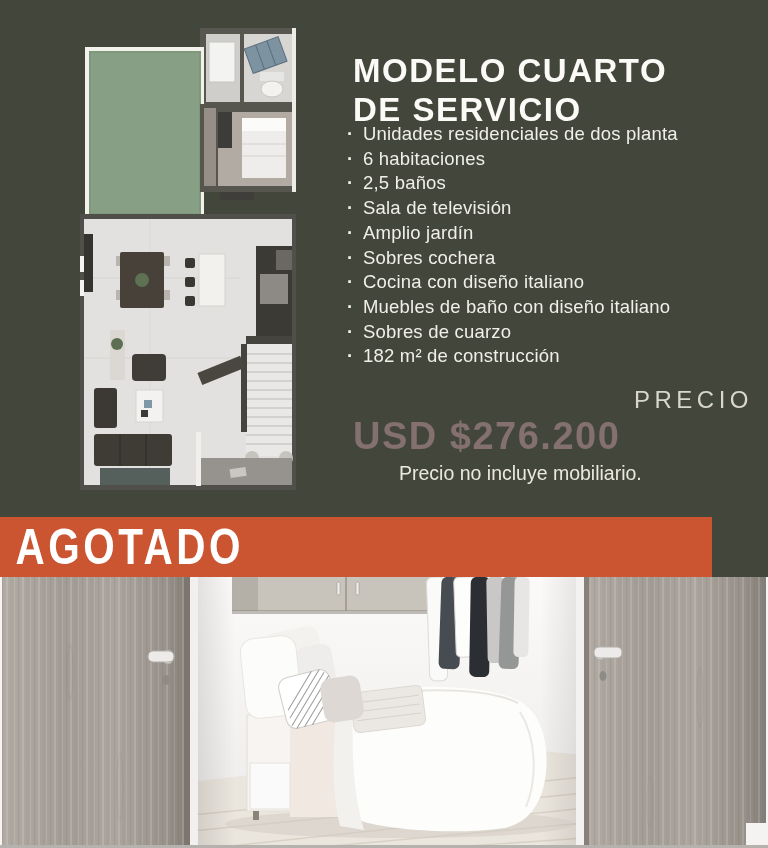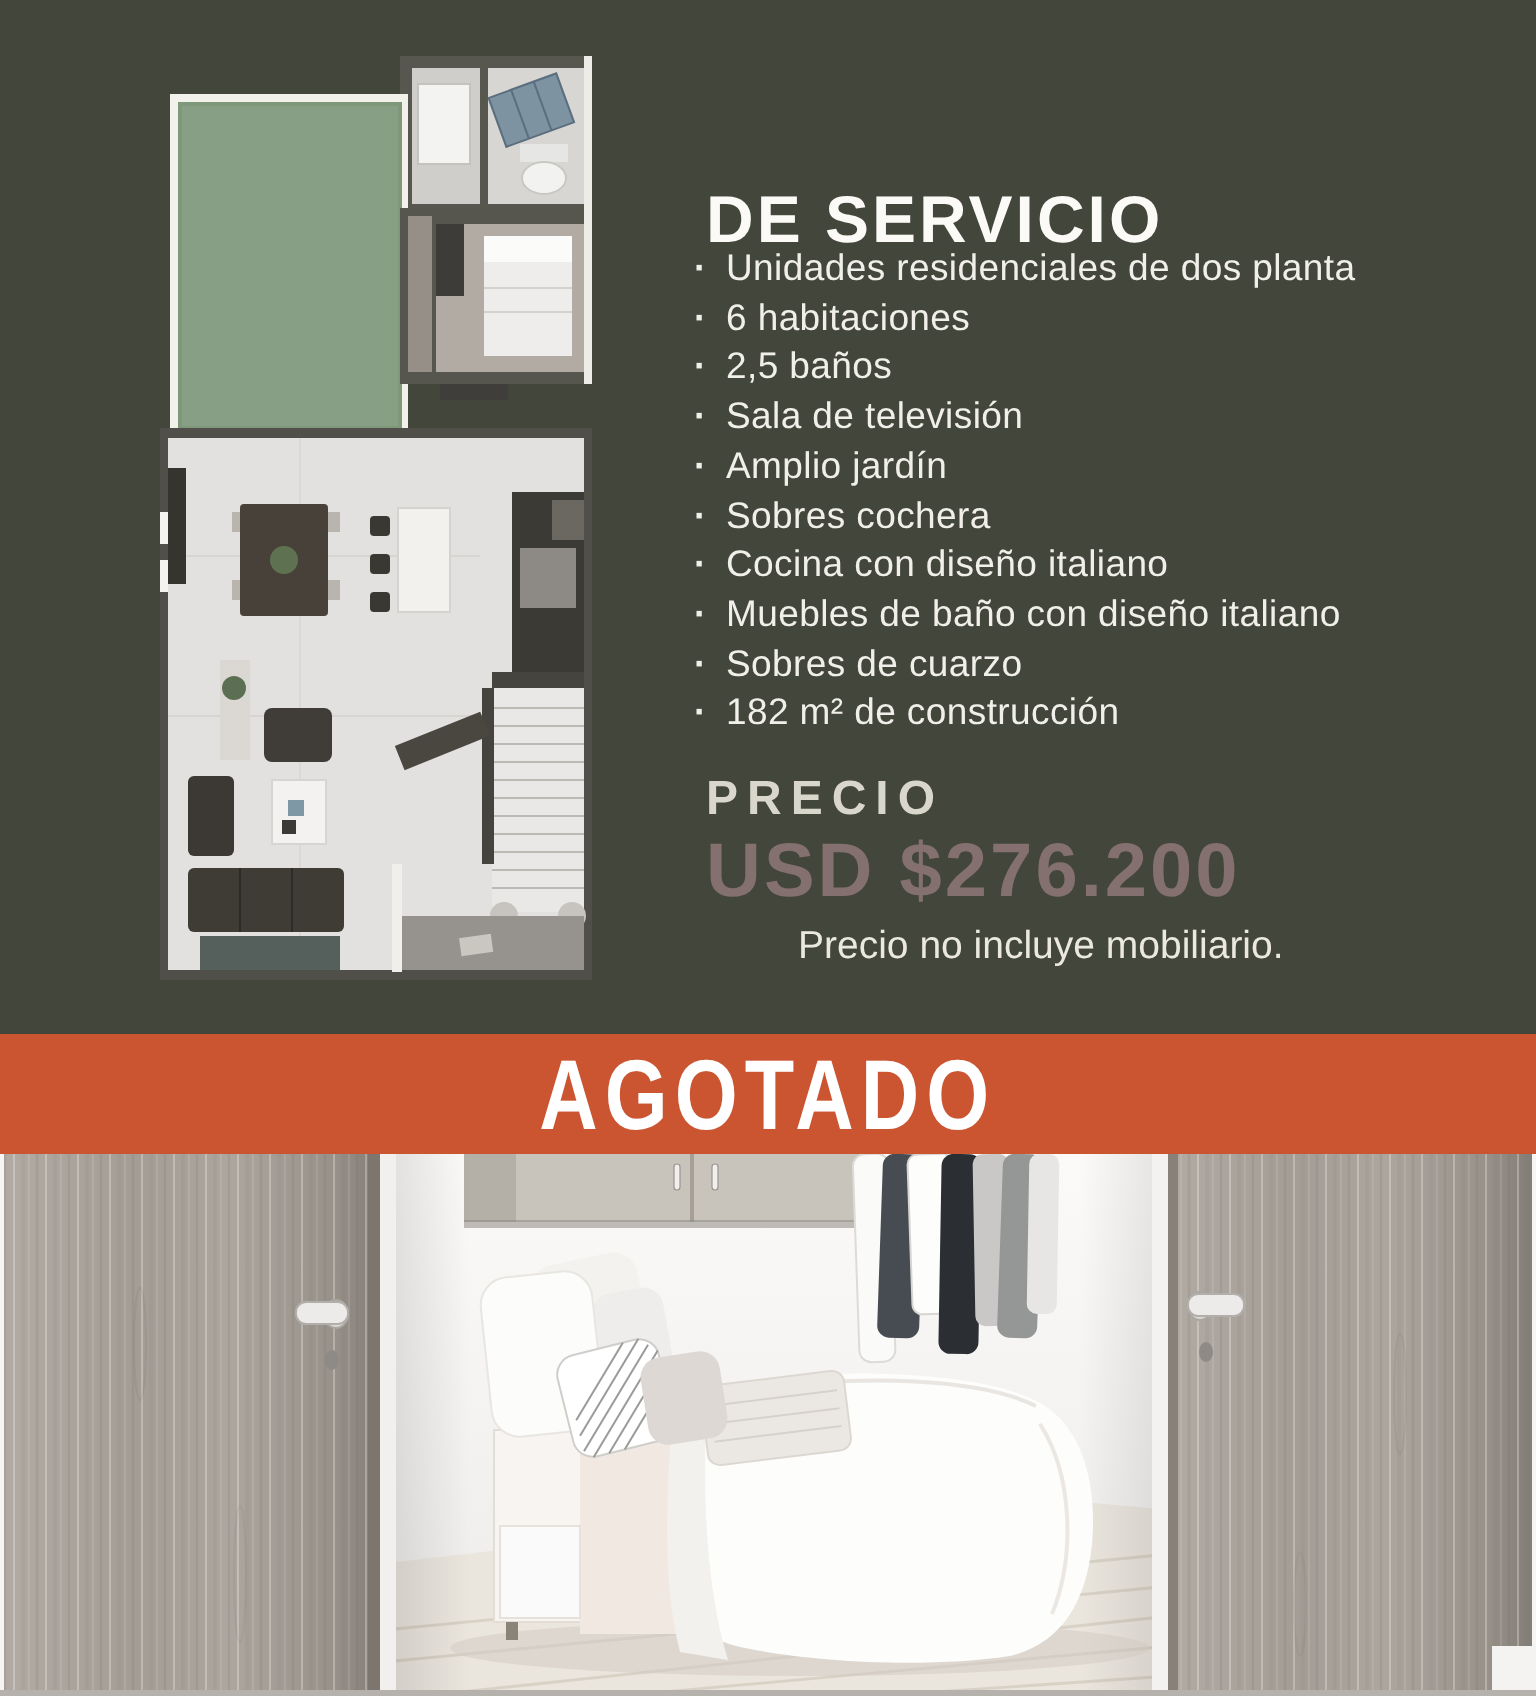--- a/index.html
+++ b/index.html
@@ -23,31 +23,32 @@
     position:relative; color:var(--list-text,#f0efe9);
     font-size:18.5px; line-height:24.7px; letter-spacing:0.2px; white-space:nowrap;margin-left:10px;
   }
   .feature-list li::before {
     content:"·"; position:absolute; left:-16px; top:0; color:var(--list-text,#f0efe9);
     font-weight:700;
   }
   .price-block { margin-top:17px; }
   .price-label {
     color:var(--price-label-text,#d9d6cc); font-size:24px; letter-spacing:4.5px;
-    font-weight:700;
+    font-weight:400;
+    text-align:right;
   }
   .price-value {
     color:var(--price-value-text,#83706f); font-size:38px; font-weight:800;
     letter-spacing:1.5px; margin-top:1px;
   }
   .price-note { color:var(--price-note-text,#ebe8e0); font-size:19.5px; margin-top:4px;margin-left:46px; }
   
   .status-banner-bar {
-    position:absolute; left:0; top:517px; width:768px; height:60px;
-    background:var(--banner-bg,#cb5431); display:flex; align-items:center; justify-content:center;
+    position:absolute; left:0; top:517px; width:712px; height:60px;
+    background:var(--banner-bg,#cb5431); display:flex; align-items:center; justify-content:flex-start;
   }
   .status-banner-text {
     color:var(--banner-text,#ffffff); font-size:46px; font-weight:800; letter-spacing:4px;
     transform:scale(0.88,1.08); transform-origin:center;
   }
   
   .photo-wrap { position:absolute; left:0; top:577px; width:768px; height:271px;
     background:#ffffff; }
 </style>
 </head>
@@ -163,21 +164,21 @@
           <rect x="20" y="440" width="70" height="17" fill="#55605d"></rect>
           <rect x="116" y="404" width="5" height="54" fill="#f0efeb"></rect>
           <rect x="121" y="430" width="91" height="27" fill="#96938e"></rect>
           <rect x="150" y="440" width="16" height="9" fill="#cac7c1" transform="rotate(-8 158 444)"></rect>
         </g>
         <rect x="212" y="0" width="4" height="164" fill="#edece7"></rect>
       </svg>
     </div>
 
     <div class="info">
-      <h1 class="page-title"><br>
+      <h1 class="page-title"><span>MODELO CUARTO</span><br>
         <span>DE SERVICIO</span>
       </h1>
       <ul class="feature-list">
         <li><span>Unidades residenciales de dos planta</span></li>
         <li><span>6 habitaciones</span></li>
         <li><span>2,5 baños</span></li>
         <li><span>Sala de televisión</span></li>
         <li><span>Amplio jardín</span></li>
         <li><span>Sobres cochera</span></li>
         <li><span>Cocina con diseño italiano</span></li>

